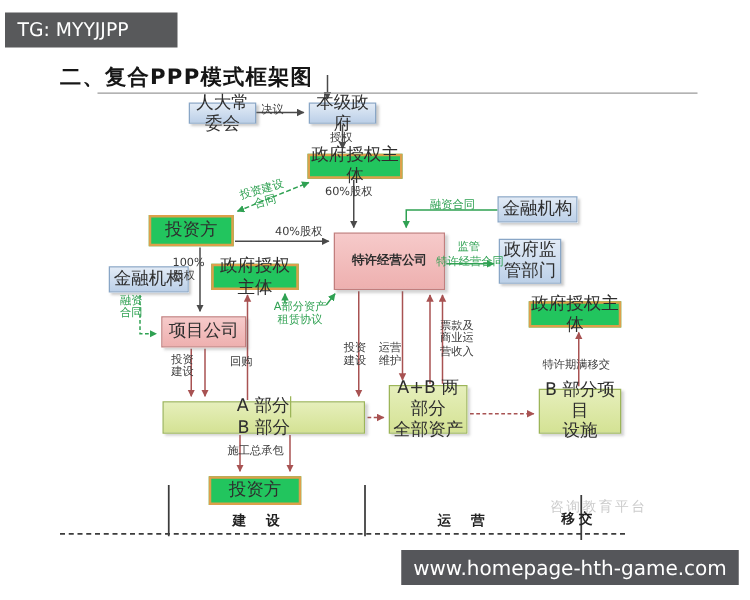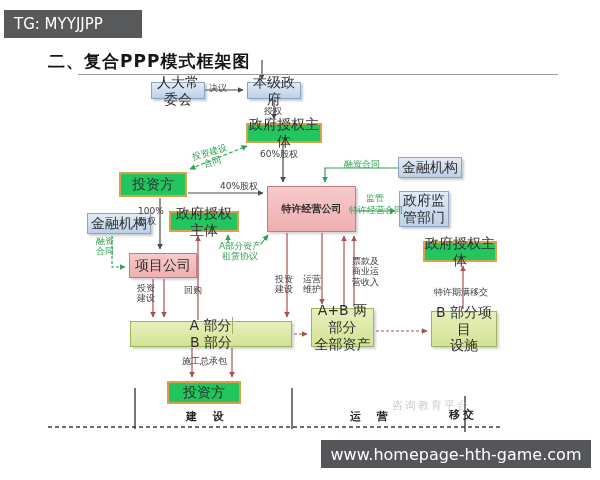--- a/index.html
+++ b/index.html
@@ -20,21 +20,21 @@
       box-shadow:2px 2px 2px rgba(110,110,110,.3);}
   .green{background:linear-gradient(180deg,#e6efbb 0%,#d4e294 100%);border:1px solid #9cb558;
       box-shadow:2px 2px 2px rgba(110,110,110,.3);}
   .ab-split{flex-direction:column;padding:0;align-items:center;}
   .ab-split .cell{flex:1;display:flex;align-items:center;justify-content:center;height:100%;}
   .ab-split .cell.first{border-right:1px solid #9cb558;}
   .lbl{position:absolute;font-size:9px;color:#3a3a3a;line-height:1.15;white-space:nowrap;}
   .lbl.green-t{color:#2fa152;}
   .lbl.center{text-align:center;}
   .phase{position:absolute;font-size:11px;font-weight:bold;color:#222;letter-spacing:6px;white-space:nowrap;}
-  .faint{position:absolute;font-size:11px;color:#b0b0b0;opacity:.65;letter-spacing:2px;white-space:nowrap;}
+  .faint{position:absolute;font-size:11px;color:#b0b0b0;opacity:.65;letter-spacing:2px;white-space:nowrap;margin-left:48px;}
   .site-bar{position:absolute;left:321px;top:440px;width:270px;height:28px;background:#55565a;
       color:#fff;font-size:16px;display:flex;align-items:center;justify-content:center;}
   .bold{font-weight:bold;}
 </style>
 </head>
 <body>
 
 <div id="stage">
 
   <svg class="wires">

